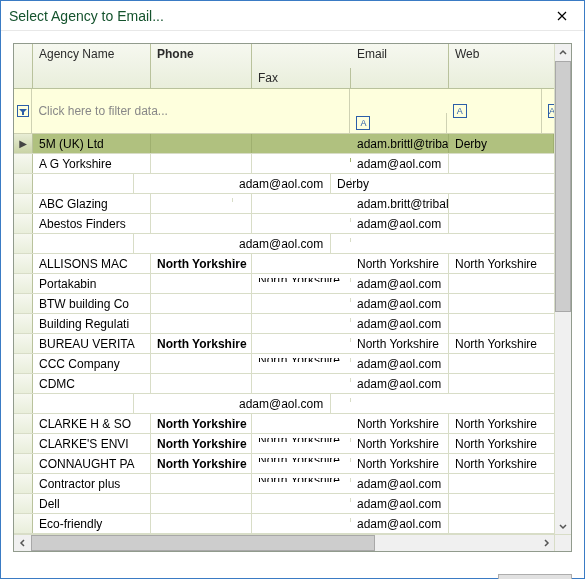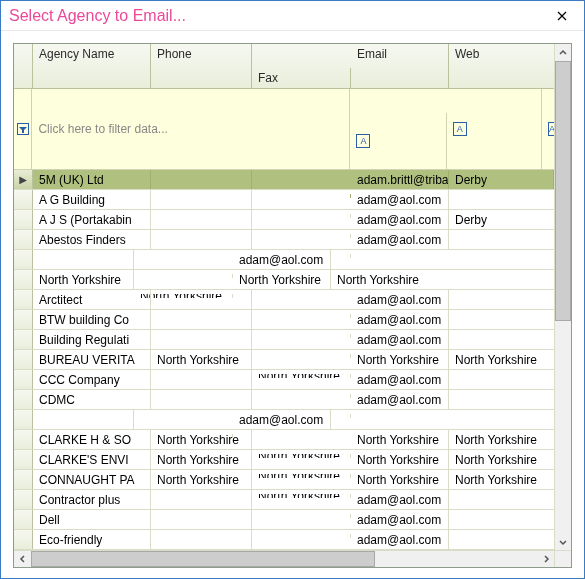--- a/index.html
+++ b/index.html
@@ -21,22 +21,22 @@
   .titlebar {
     height: 30px;
     background: #fff;
     display: flex;
     align-items: center;
     padding: 0 0 0 8px;
     border-bottom: 1px solid #e8e8e8;
   }
   .titlebar-text {
     flex: 1;
-    font-size: 16px;
-    color: #ec4899;
+    font-size: 14px;
+    color: #14532d;
   }
   .titlebar-close {
     width: 45px;
     height: 29px;
     display: flex;
     align-items: center;
     justify-content: center;
     cursor: pointer;
   }
   .content {
@@ -65,39 +65,39 @@
     color: #2b2b2b;
     overflow: hidden;
     white-space: nowrap;
   }
   .grid-row-indicator-head {
     width: 19px;
     border-right: 1px solid #b9c29c;
     background: linear-gradient(#f6f8f0, #e9eedb);
   }
   .col-name { width: 118px; }
-  .col-phone { width: 101px; }
+  .col-phone { width: 101px; font-weight: bold; }
   .col-fax { width: 99px; margin-top: 24px; }
   .col-email { width: 98px; }
   .col-web { width: 98px; flex:1; border-right:none;}
   
   .grid-filter-row {
     display: flex;
     background: #feffdd;
     border-bottom: 1px solid #cfd2b3;
   }
   .filter-indicator {
     width: 19px;
     display:flex;
     align-items:center;
     justify-content:center;
     border-right: 1px solid #cfd2b3;
   }
   .filter-cell {
-    padding: 21px 6px;
+    padding: 3px 6px;
     border-right: 1px solid #cfd2b3;
     color: #888;
     font-size: 12px;
     display:flex;
     align-items:center;
     overflow:hidden;
   }
   .filter-cell:last-child { border-right:none; }
   .filter-icon-box {
     width:14px;height:14px;border:1px solid #2b5ea8;display:flex;align-items:center;justify-content:center;font-size:9px;color:#2b5ea8;line-height:1;
@@ -248,59 +248,67 @@
               <div class="grid-row selected">
                 <div class="row-indicator">▶</div>
                 <div class="grid-cell col-name">5M (UK) Ltd</div>
                 <div class="grid-cell col-phone"></div>
                 <div class="grid-cell col-fax"></div>
                 <div class="grid-cell col-email">adam.brittl@tribal</div>
                 <div class="grid-cell col-web">Derby</div>
               </div>
               <div class="grid-row">
                 <div class="row-indicator"></div>
-                <div class="grid-cell col-name">A G Building</div>
-                <div class="grid-cell col-phone"></div>
-                <div class="grid-cell col-fax"></div>
-                <div class="grid-cell col-email">adam@aol.com</div>
-                <div class="grid-cell col-web"></div>
-              </div>
-              <div class="grid-row">
-                <div class="row-indicator"></div>
-                <div class="grid-cell col-name">A J S (Portakabin</div>
+                <div class="grid-cell col-name">A G Yorkshire</div>
+                <div class="grid-cell col-phone"></div>
+                <div class="grid-cell col-fax"></div>
+                <div class="grid-cell col-email">adam@aol.com</div>
+                <div class="grid-cell col-web"></div>
+              </div>
+              <div class="grid-row">
+                <div class="row-indicator"></div>
                 <div class="grid-cell col-phone"></div>
                 <div class="grid-cell col-fax"></div>
                 <div class="grid-cell col-email">adam@aol.com</div>
                 <div class="grid-cell col-web">Derby</div>
               </div>
               <div class="grid-row">
                 <div class="row-indicator"></div>
+                <div class="grid-cell col-name">ABC Glazing</div>
+                <div class="grid-cell col-phone"></div>
+                <div class="grid-cell col-fax"></div>
+                <div class="grid-cell col-email">adam.britt@tribal</div>
+                <div class="grid-cell col-web"></div>
+              </div>
+              <div class="grid-row">
+                <div class="row-indicator"></div>
                 <div class="grid-cell col-name">Abestos Finders</div>
                 <div class="grid-cell col-phone"></div>
                 <div class="grid-cell col-fax"></div>
                 <div class="grid-cell col-email">adam@aol.com</div>
                 <div class="grid-cell col-web"></div>
               </div>
               <div class="grid-row">
                 <div class="row-indicator"></div>
                 <div class="grid-cell col-phone"></div>
                 <div class="grid-cell col-fax"></div>
                 <div class="grid-cell col-email">adam@aol.com</div>
                 <div class="grid-cell col-web"></div>
               </div>
               <div class="grid-row">
                 <div class="row-indicator"></div>
+                <div class="grid-cell col-name">ALLISONS MAC</div>
                 <div class="grid-cell col-phone">North Yorkshire</div>
                 <div class="grid-cell col-fax">North Yorkshire</div>
                 <div class="grid-cell col-email">North Yorkshire</div>
                 <div class="grid-cell col-web">North Yorkshire</div>
               </div>
               <div class="grid-row">
                 <div class="row-indicator"></div>
-                <div class="grid-cell col-name">Arctitect</div>
+                <div class="grid-cell col-name">Portakabin</div>
                 <div class="grid-cell col-phone"></div>
                 <div class="grid-cell col-fax"></div>
                 <div class="grid-cell col-email">adam@aol.com</div>
                 <div class="grid-cell col-web"></div>
               </div>
               <div class="grid-row">
                 <div class="row-indicator"></div>
                 <div class="grid-cell col-name">BTW building Co</div>
                 <div class="grid-cell col-phone"></div>
                 <div class="grid-cell col-fax"></div>

